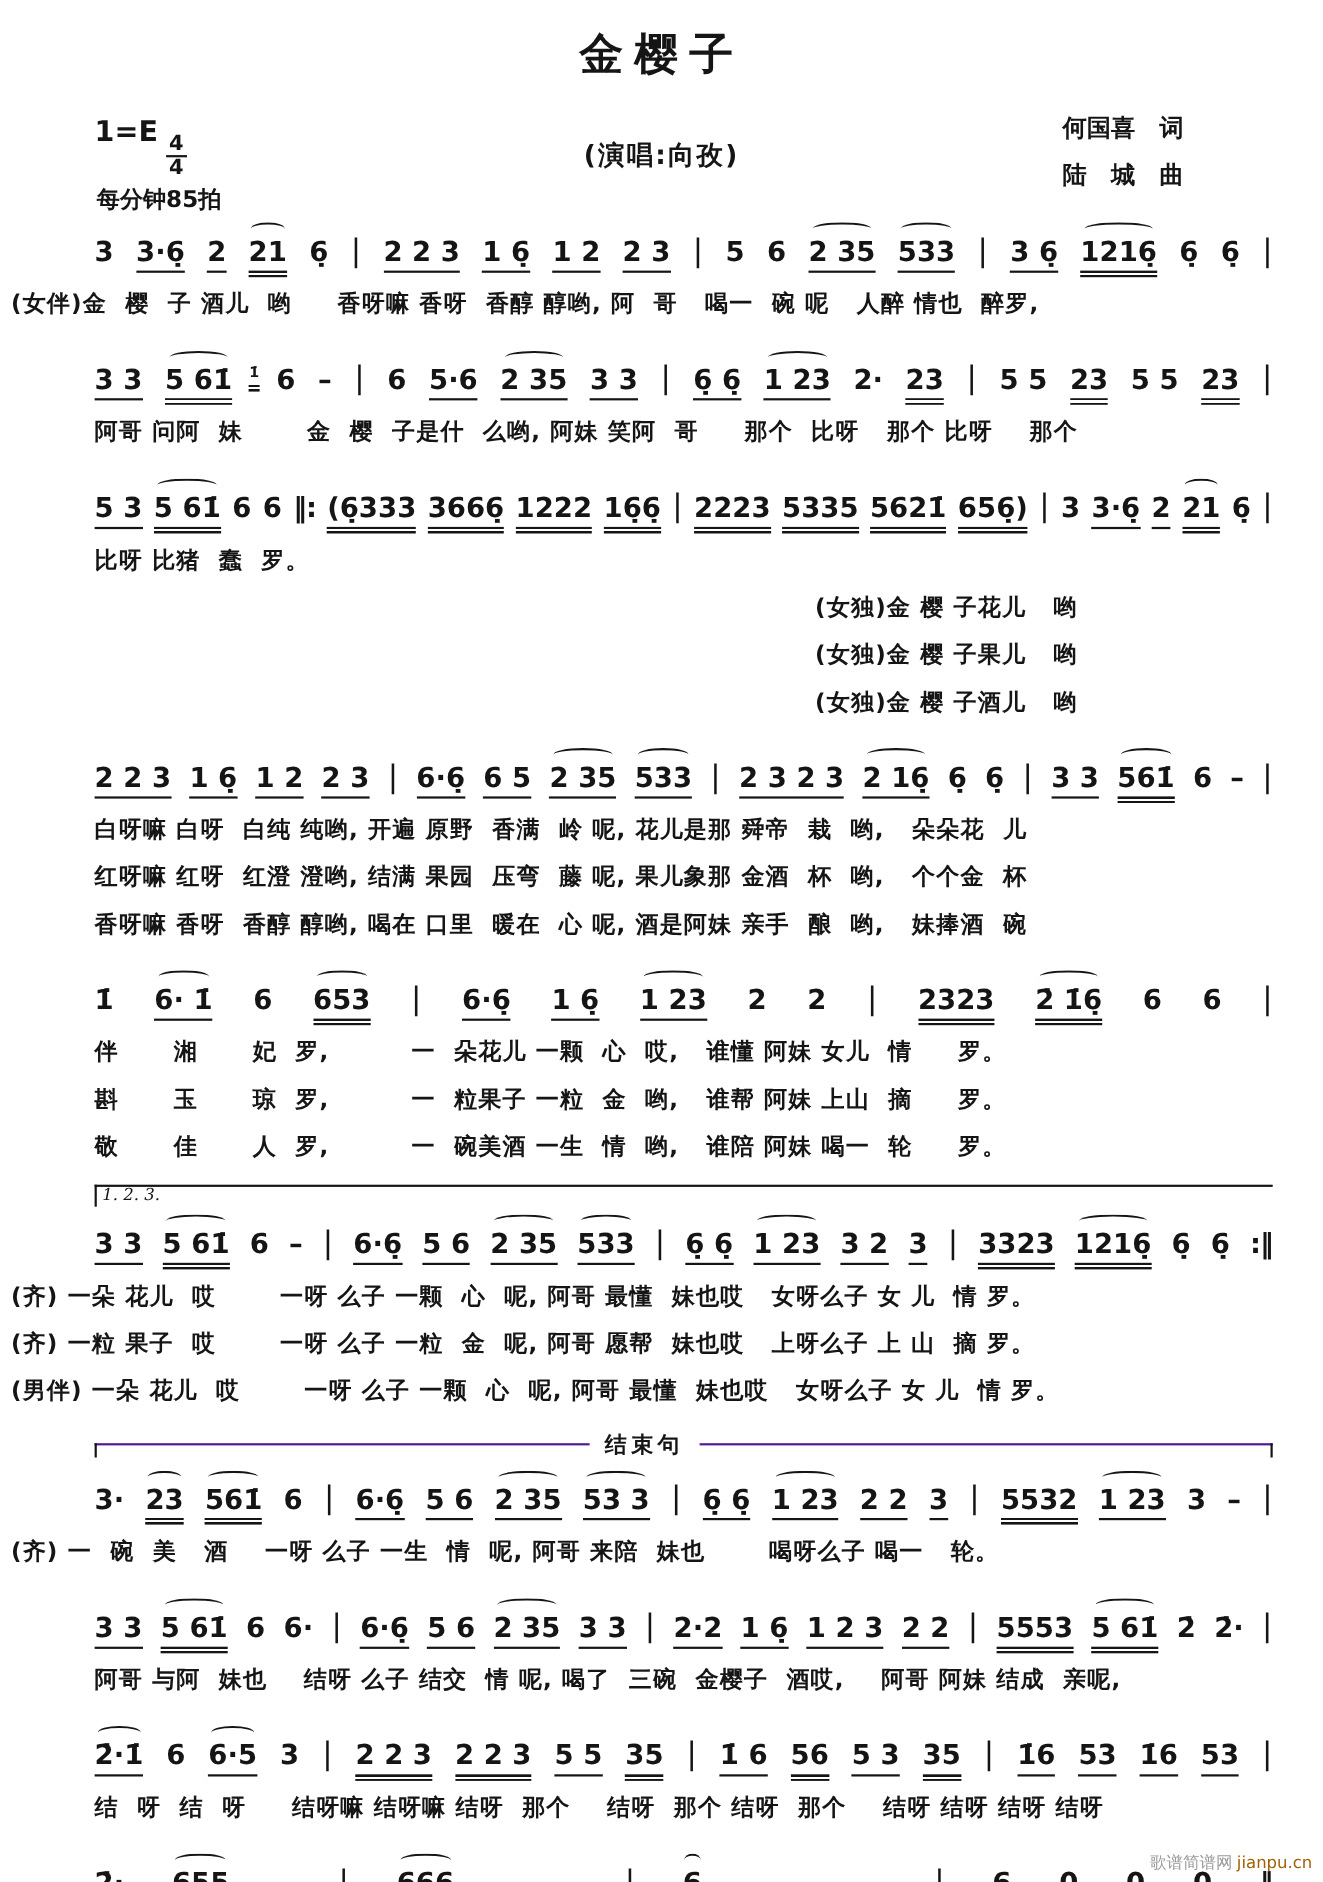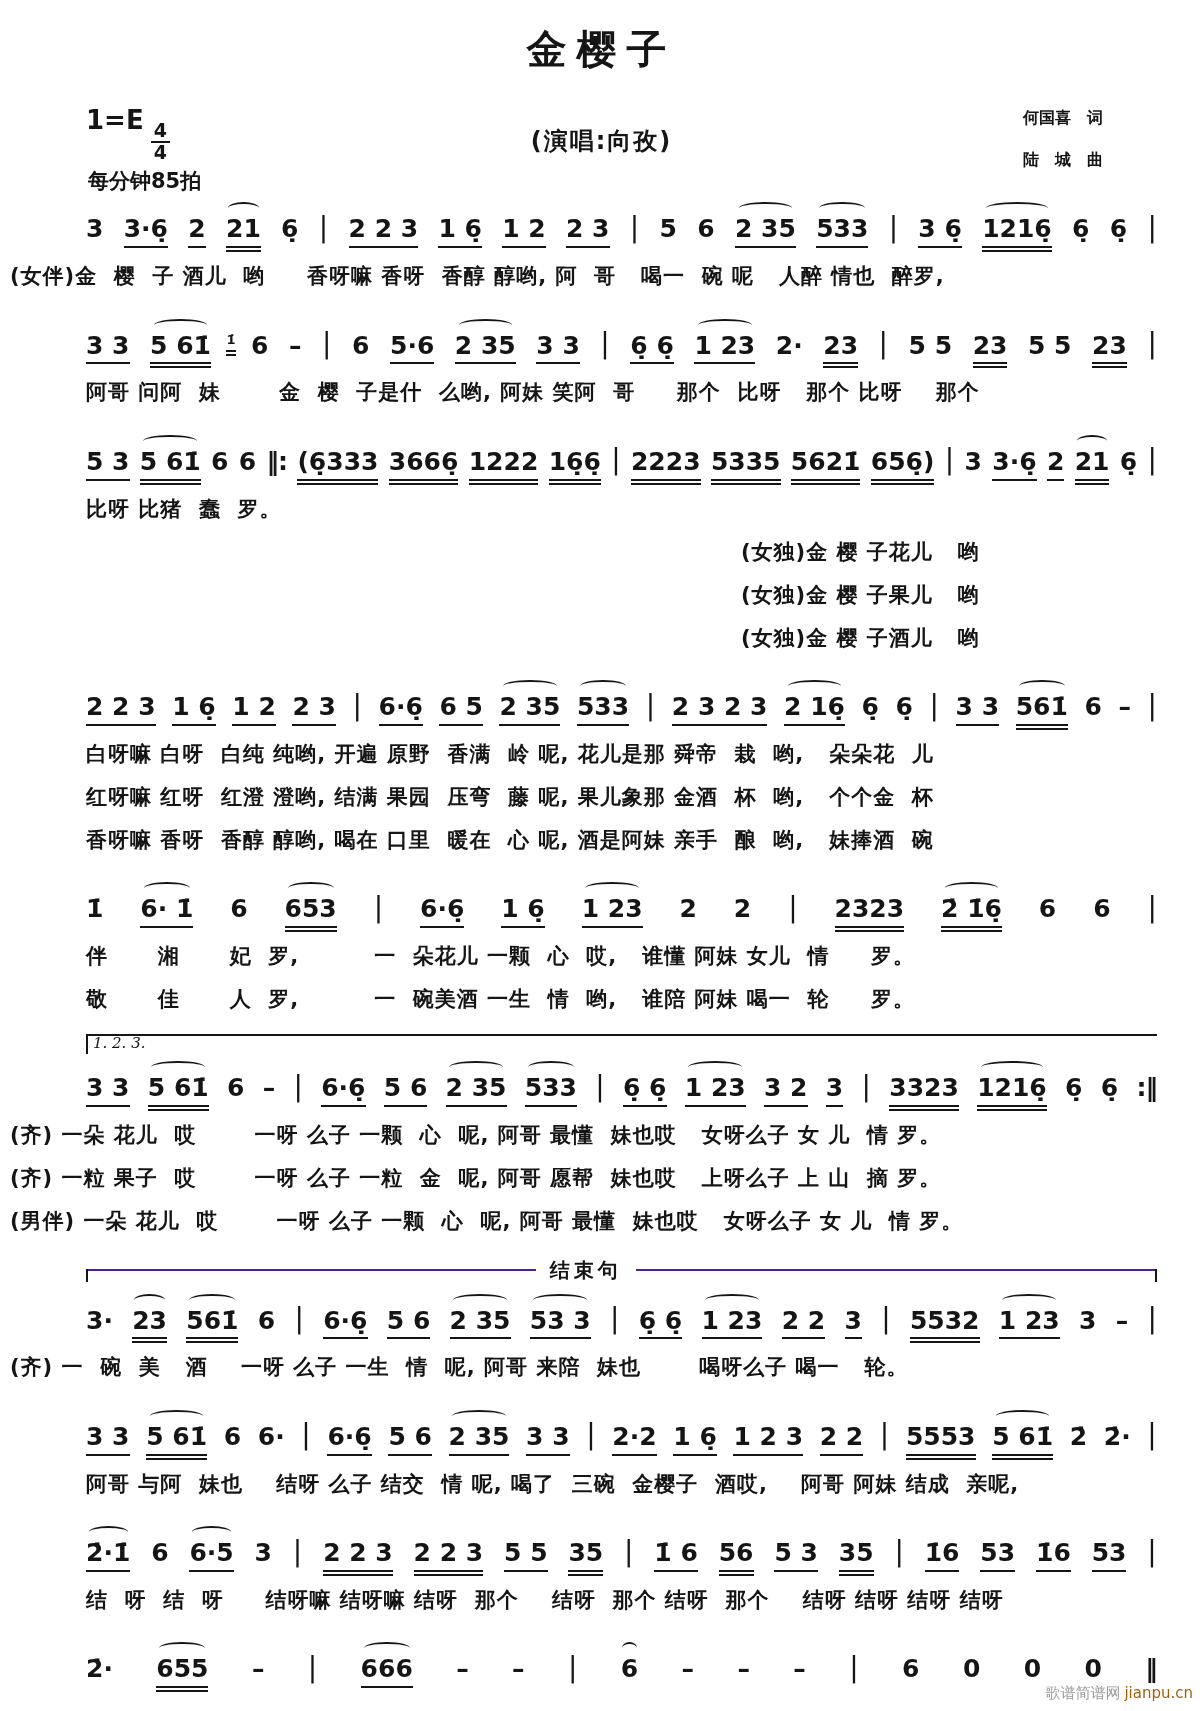--- a/index.html
+++ b/index.html
@@ -6,21 +6,21 @@
   body{width:1203px;height:1711px;background:#fff;color:#151515;
        font-family:"DejaVu Sans",sans-serif;position:relative;overflow:hidden}
   .title{text-align:center;font-size:40px;font-weight:bold;letter-spacing:10px;padding:22px 0 2px}
   .header{position:relative;height:116px}
   .key{position:absolute;left:86px;top:26px;font-size:26px;font-weight:bold}
   .frac{display:inline-flex;flex-direction:column;vertical-align:-8px;margin-left:7px;
         font-size:19px;line-height:1.05;text-align:center;font-weight:bold}
   .frac .top{border-bottom:2px solid #151515;padding:0 3px}
   .tempo{position:absolute;left:88px;top:88px;font-size:21px;font-weight:bold}
   .performer{position:absolute;left:0;right:0;top:46px;text-align:center;font-size:24px;font-weight:bold;letter-spacing:2px}
-  .credits{position:absolute;right:100px;top:18px;font-size:16px;font-weight:bold;line-height:42px;text-align:left}
+  .credits{position:absolute;right:127px;top:18px;font-size:22px;font-weight:bold;line-height:42px;text-align:left}
   .systems{padding:0 46px 0 86px}
   .system{margin-bottom:13px}
   .notation{display:flex;justify-content:space-between;align-items:flex-end;
             font-size:25px;font-weight:bold;padding-top:17px;margin-bottom:11px}
   .tok{position:relative;white-space:pre;line-height:1.15}
   .u1::after{content:"";position:absolute;left:0;right:0;bottom:-4px;height:2px;background:#151515}
   .u2::after{content:"";position:absolute;left:0;right:0;bottom:-8px;height:6px;
              background:linear-gradient(#151515 0 2px,transparent 2px 4px,#151515 4px 6px)}
   .arc{position:absolute;top:-13px;left:6%;right:6%;height:10px;
        border-top:2px solid #151515;border-radius:100% 100% 0 0}
@@ -186,20 +186,21 @@
         <span class="tok">2</span>
         <span class="tok">2</span>
         <span class="tok bar">|</span>
         <span class="tok u2">2323</span>
         <span class="tok u2"><span class="arc"></span>2̇ 1̇6̣</span>
         <span class="tok">6</span>
         <span class="tok">6</span>
         <span class="tok bar">|</span>
       </div>
       <div class="lyric">伴      湘      妃  罗,         一  朵花儿 一颗  心  哎,   谁懂 阿妹 女儿  情     罗。</div>
+      <div class="lyric">斟      玉      琼  罗,         一  粒果子 一粒  金  哟,   谁帮 阿妹 上山  摘     罗。</div>
       <div class="lyric">敬      佳      人  罗,         一  碗美酒 一生  情  哟,   谁陪 阿妹 喝一  轮     罗。</div>
     </div>
     <div class="system">
       <div class="volta">1. 2. 3.</div>
       <div class="notation">
         <span class="tok u1">3 3</span>
         <span class="tok u2"><span class="arc"></span>5 61̇</span>
         <span class="tok">6</span>
         <span class="tok">–</span>
         <span class="tok bar">|</span>

